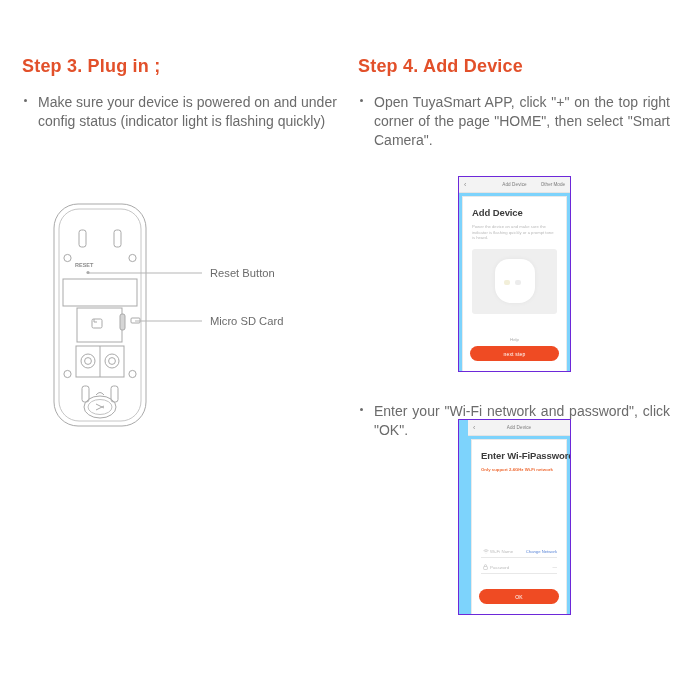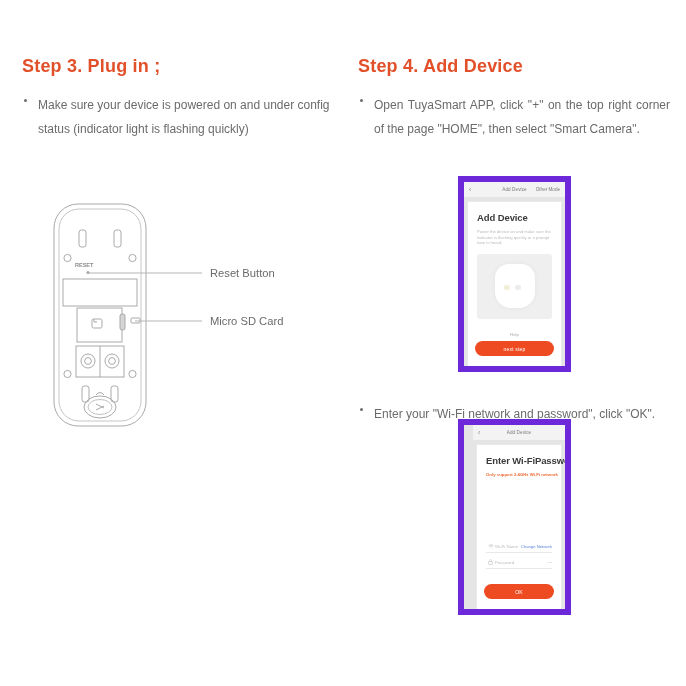--- a/index.html
+++ b/index.html
@@ -46,22 +46,22 @@
 
   
   ul.bullets {
     list-style: none;
     margin: 0;
     padding: 0;
   }
   ul.bullets li {
     position: relative;
     padding-left: 16px;
-    font-size: 12px;
-    line-height: 24px;
+    font-size: 14px;
+    line-height: 19px;
     color: #6b6b6b;
     margin-bottom: 11px;
   }
   ul.bullets li:last-child { margin-bottom: 0; }
   ul.bullets li::before {
     content: "";
     position: absolute;
     left: 2px;
     top: 6px;
     width: 3.4px;
@@ -83,22 +83,22 @@
     left: 32px;
     top: 196px;
     width: 300px;
     height: 250px;
   }
 
   
   .phone {
     position: absolute;
     width: 113px;
-    background: #e5e5e5;
-    border: 6px solid #6d28d9;
+    background: #7dd3fc;
+    border: 1px solid #6d28d9;
     box-sizing: border-box;
     overflow: hidden;
   }
   #phone-one { left: 458px; top: 176px; height: 196px; }
   #phone-two { left: 458px; top: 419px; height: 196px; padding-left: 9px; }
 
   .phone-navbar {
     position: relative;
     height: 15px;
     background: #f3f3f3;

